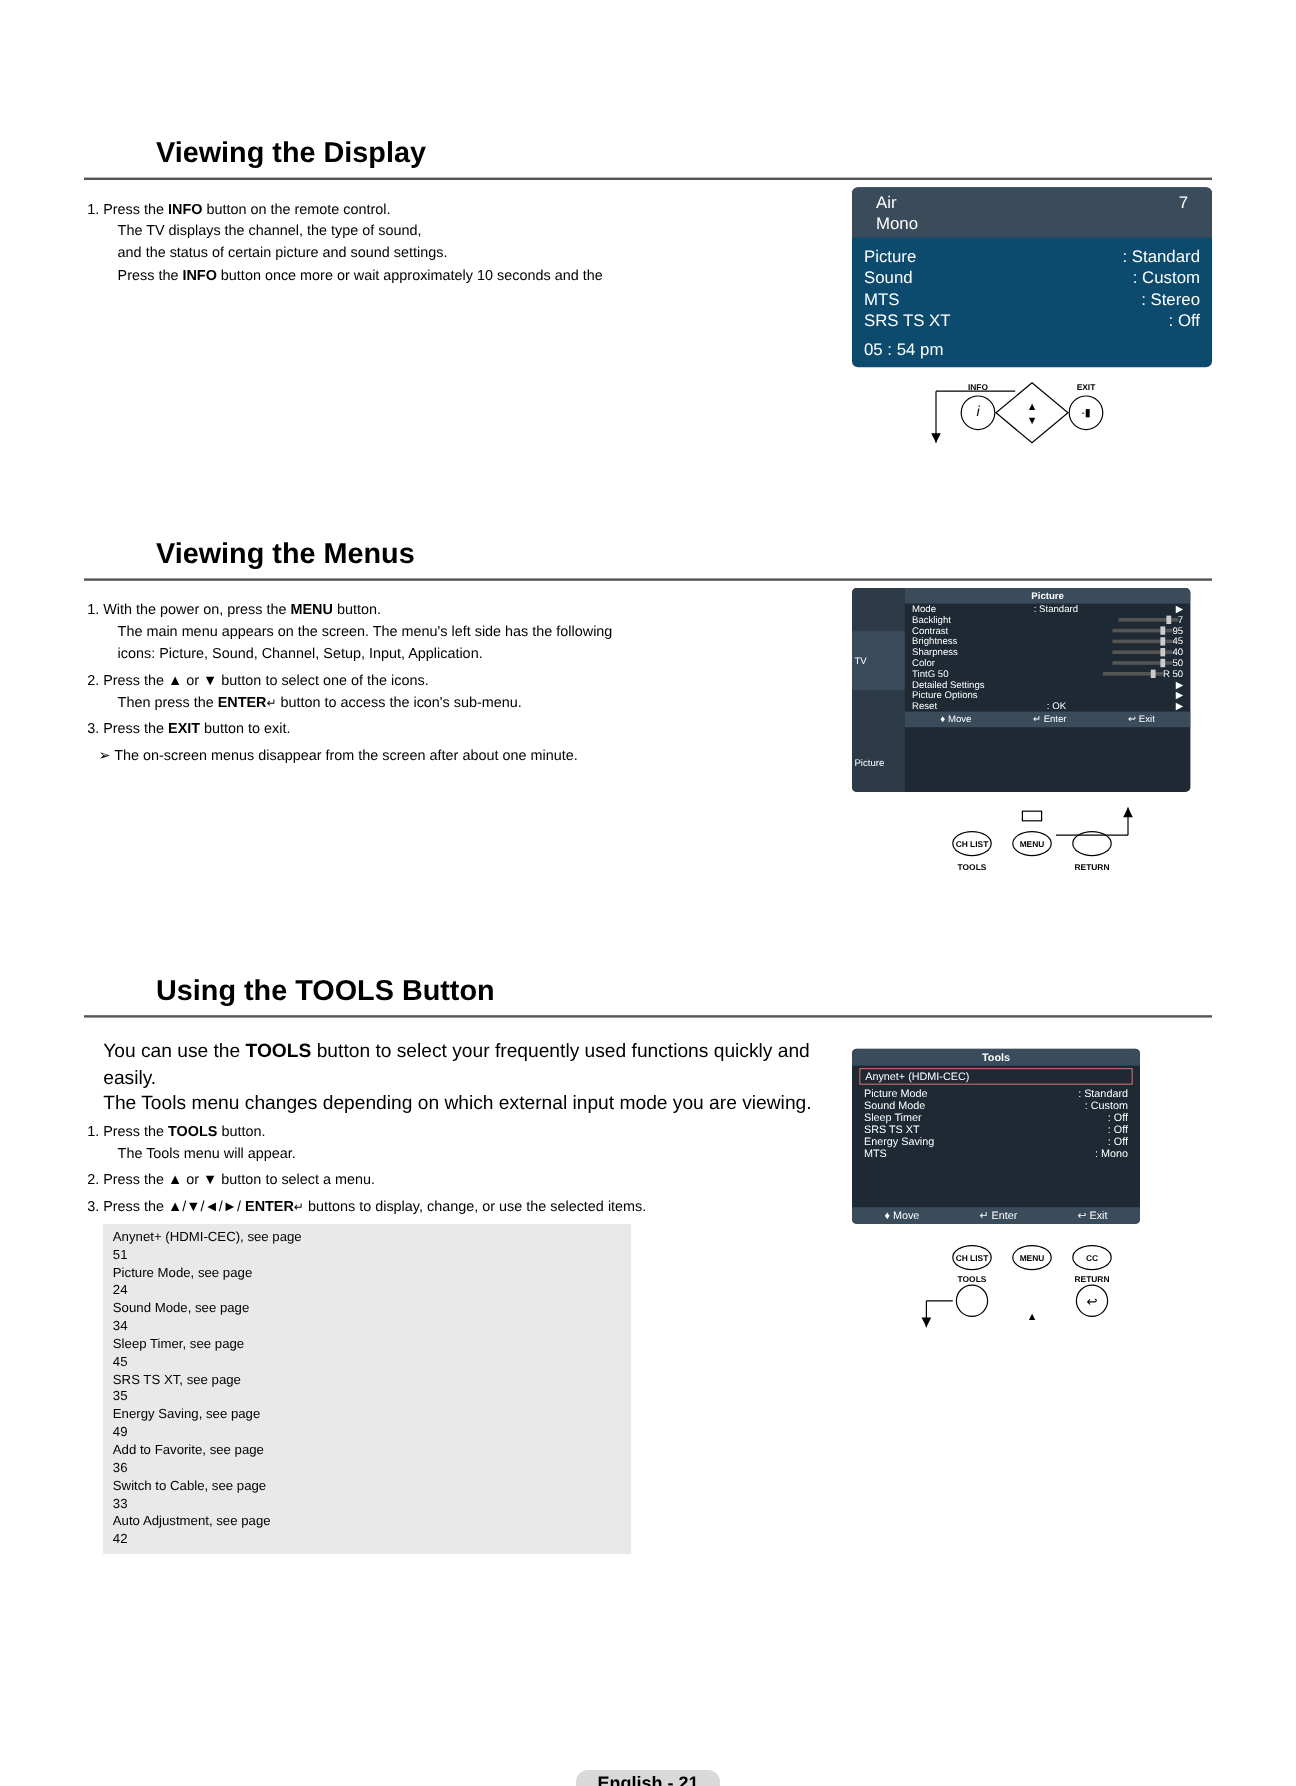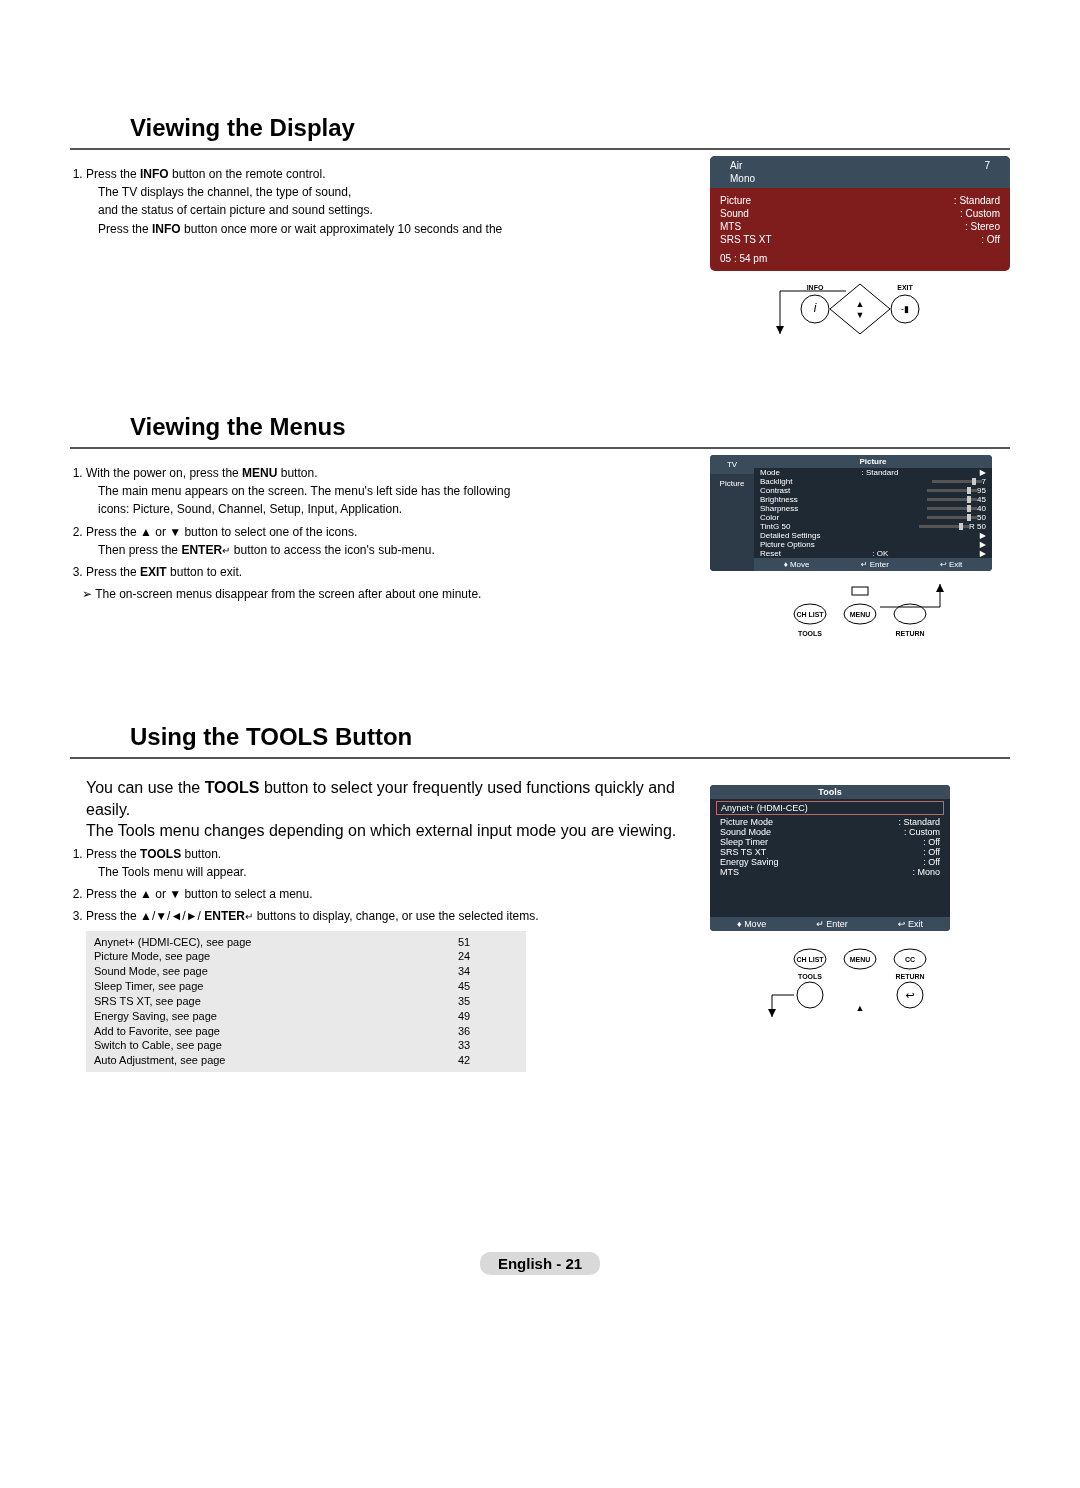--- a/index.html
+++ b/index.html
@@ -36,41 +36,41 @@
   ol { margin: 4px 0 0 16px; padding: 0; }
   ol li { margin-bottom: 6px; }
   .sub { margin-left: 12px; display: block; margin-top: 2px; }
   .gt { margin-left: 12px; }
   .gt::before { content: "➢ "; }
   strong { font-weight: bold; }
   .enter-icon::after { content: "↵"; font-size: 10px; }
 
   
   .osd {
-    background: #7f1d1d;
+    background: #0c4a6e;
     color: #fff;
-    font-size: 10px;
+    font-size: 14px;
     border-radius: 5px;
     overflow: hidden;
   }
   .osd-row { display: flex; justify-content: space-between; padding: 1px 10px; }
   .osd .hdr { background: #3a4b5c; padding: 3px 10px; }
   .osd .sep { height: 6px; }
 
   .menu-osd {
     background: #1e2934;
     color: #fff;
     font-size: 8px;
     border-radius: 4px;
     display: flex;
     overflow: hidden;
     width: 282px;
   }
   .menu-osd .tabcol { width: 44px; background: #2d3a47; }
-  .menu-osd .tabcol .tab { padding: 5px 2px; text-align: center; }
+  .menu-osd .tabcol .tab { padding: 20px 2px; text-align: left; margin-top: 36px; }
   .menu-osd .tabcol .tab.active { background: #3a4b5c; }
   .menu-osd .body { flex: 1; }
   .menu-osd .hdr { background: #3a4b5c; display: flex; justify-content: space-between; padding: 2px 6px; font-weight: bold; }
   .menu-osd .line { display: flex; justify-content: space-between; align-items: center; padding: 0 6px; gap: 0; }
   .menu-osd .line .slider { flex: 0 0 50px; height: 3px; background: #555; position: relative; margin-left: auto; }
   .menu-osd .line .slider::after { content: ""; position: absolute; right: 6px; top: -2px; width: 4px; height: 7px; background: #ccc; }
   .menu-osd .ftr { background: #3a4b5c; display: flex; justify-content: space-around; padding: 2px 4px; }
 
   .tools-osd {
     background: #1e2934;
@@ -101,21 +101,21 @@
   .intro { font-size: 16px; margin: 6px 0 2px 0; padding-left: 16px; }
 
   .page-table {
     background: #e9e9e9;
     font-size: 11px;
     margin-top: 4px;
     padding: 4px 8px;
     width: 440px;
     margin-left: 16px;
   }
-  .page-table .tr { display: flex; }
+  .page-table .tr { display: flex; flex-direction: column; }
   .page-table .tr .l { flex: 1; }
   .page-table .tr .r { width: 60px; text-align: left; }
 
   .footer-pill {
     width: 120px;
     background: #d9d9d9;
     border-radius: 10px;
     text-align: center;
     font-size: 15px;
     font-weight: bold;

